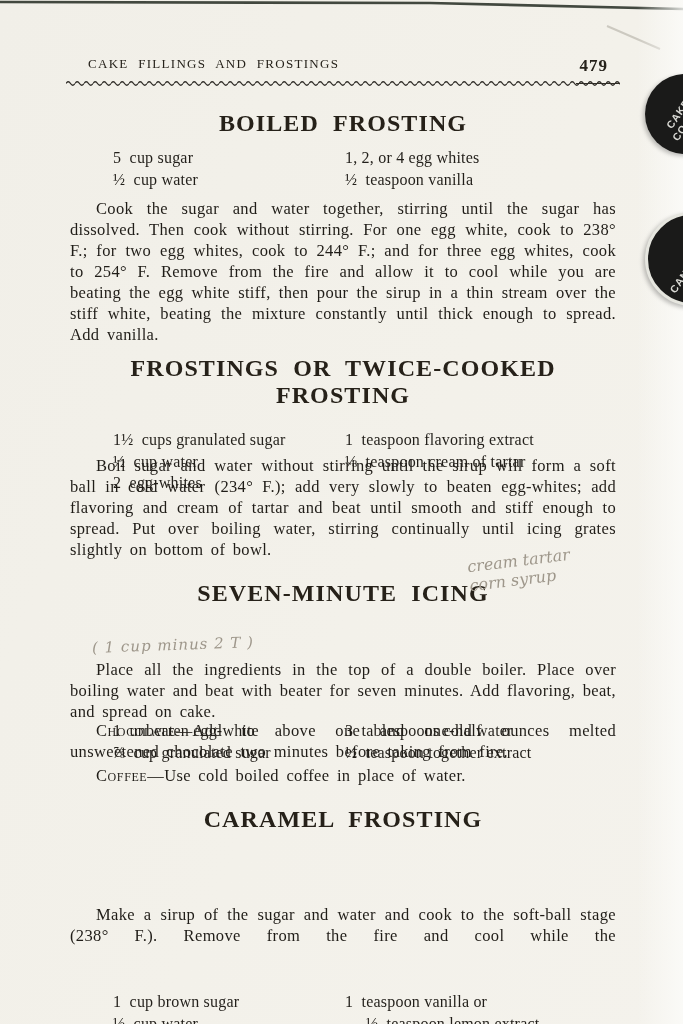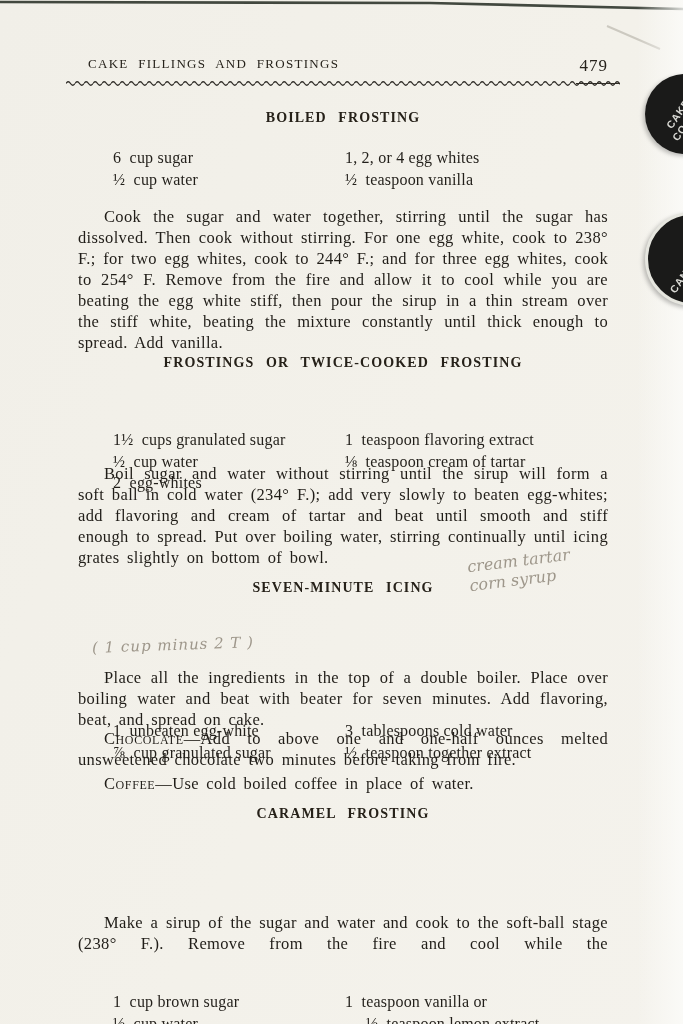--- a/index.html
+++ b/index.html
@@ -18,44 +18,44 @@
   .scan-top{position:absolute;left:0;top:0;width:683px;height:60px;}
   
   .header{position:absolute;left:66px;top:54px;width:554px;}
   .header-title{
     display:inline-block;margin-left:22px;
     font-size:13px;letter-spacing:1.3px;word-spacing:5px;
     color:#26221b;
   }
   .page-number{
     position:absolute;right:12px;top:2px;
-    font-size:17px;font-weight:normal;letter-spacing:1px;color:#26221b;
+    font-size:17px;font-weight:bold;letter-spacing:1px;color:#26221b;
   }
   .page-number-rule{
     position:absolute;right:0;top:29px;width:44px;height:0;
     border-top:1.6px solid #2e2b25;
   }
   .wave{position:absolute;left:66px;top:79px;}
   
   .section{position:absolute;left:66px;width:554px;}
   .recipe-title{
-    text-align:center;font-size:14px;font-weight:bold;
+    text-align:center;font-size:24px;font-weight:bold;
     letter-spacing:1.1px;word-spacing:7px;color:#262119;margin:0;
   }
   .ings{position:relative;height:100%;}
   .col{position:absolute;top:0;}
   .col-l{left:47px;}
   .col-r{left:279px;}
   .ing{
     font-size:16px;line-height:21.5px;white-space:pre;
     letter-spacing:0.2px;
   }
   .ing.indent{margin-left:21px;}
   .body-par{
-    margin:12px;font-size:16.5px;line-height:21px;
+    margin:4px;font-size:16.5px;line-height:21px;
     text-align:justify;text-indent:26px;
     letter-spacing:0.35px;word-spacing:3px;color:#201d18;
   }
   .justify-last{text-align-last:justify;}
   .sc{font-variant:small-caps;letter-spacing:0.6px;}
   
   .hand{
     position:absolute;font-family:"DejaVu Serif",serif;font-style:italic;
     color:#9e978b;line-height:19px;
   }
@@ -113,21 +113,21 @@
       </pattern>
     </defs>
     <rect width="554" height="8" fill="url(#wavepat)"></rect>
   </svg>
 
   <div class="section" style="top:110px">
     <h2 class="recipe-title">BOILED FROSTING</h2>
   </div>
   <div class="section ings" style="top:147px;height:46px">
     <div class="col col-l">
-      <div class="ing">6  cup sugar</div>
+      <div class="ing">5  cup sugar</div>
       <div class="ing">½  cup water</div>
     </div>
     <div class="col col-r">
       <div class="ing">1, 2, or 4 egg whites</div>
       <div class="ing">½  teaspoon vanilla</div>
     </div>
   </div>
   <div class="section" style="top:194px">
     <p class="body-par">Cook the sugar and water together, stirring until the sugar has dissolved.  Then cook without stirring.  For one egg white, cook to 238° F.; for two egg whites, cook to 244° F.; and for three egg whites, cook to 254° F.  Remove from the fire and allow it to cool while you are beating the egg white stiff, then pour the sirup in a thin stream over the stiff white, beating the mixture constantly until thick enough to spread.  Add vanilla.</p>
   </div>

